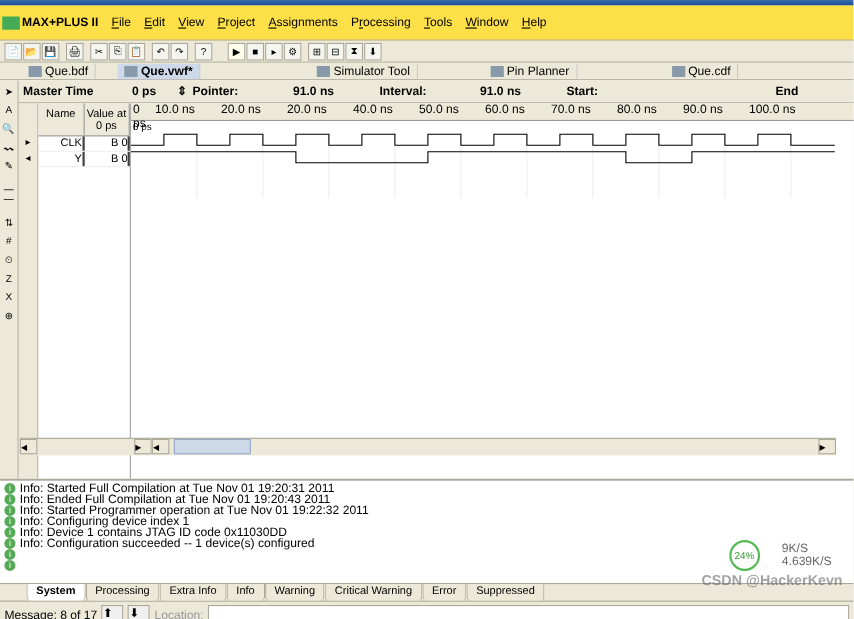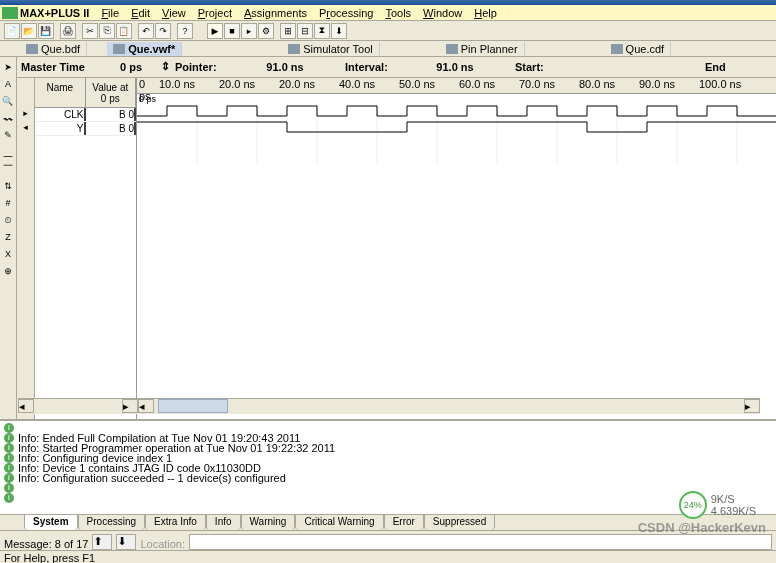--- a/index.html
+++ b/index.html
@@ -1,38 +1,38 @@
 <!DOCTYPE html>
 <html><head>
 <meta charset="utf-8">
 <style>
 * { margin:0; padding:0; box-sizing:border-box; font-family:Tahoma,Arial,sans-serif; font-size:11px; }
 body { background:#ece9d8; width:776px; height:563px; overflow:hidden; position:relative; }
 .titlebar { background:linear-gradient(#3a6ea5 0%,#295ea6 50%,#1a4b8c 100%); height:5px; }
-.menubar { background:#fef9c3; display:flex; align-items:center; padding:0 2px; height:16px; border-bottom:1px solid #aca899; }
+.menubar { background:#fde047; display:flex; align-items:center; padding:0 2px; height:32px; border-bottom:1px solid #aca899; }
 .app-ico { width:16px; height:12px; background:#4a5; margin-right:2px; }
 .menu-item { padding:17px 6px; cursor:default; }
 .menu-item u { text-decoration:underline; }
 .toolbar { background:#ece9d8; display:flex; align-items:center; padding:2px 4px; height:20px; border-bottom:1px solid #aca899; gap:1px; }
 .tb-btn { width:16px; height:16px; border:1px solid #aca899; background:#f5f5f0; display:flex; align-items:center; justify-content:center; font-size:9px; }
 .tb-sep { width:4px; }
 .doc-tabs { background:#ece9d8; display:flex; align-items:center; height:16px; border-bottom:1px solid #aca899; }
 .doc-tab { display:flex; align-items:center; padding:1px 6px; gap:3px; border-right:1px solid #ccc; margin-left:20px; }
 .doc-tab.active { background:#cdd8e8; }
 .tab-ico { width:12px; height:10px; background:#89a; }
 .main-area { display:flex; height:362px; background:#fff; }
 .left-tools { width:18px; background:#ece9d8; border-right:1px solid #aca899; display:flex; flex-direction:column; gap:1px; padding-top:2px; }
 .left-tools .tb-btn { width:16px; height:16px; margin:0 auto; border:none; background:transparent; }
 .time-header { background:#ece9d8; display:flex; align-items:center; height:22px; border-bottom:1px solid #aca899; font-weight:bold; padding:0 4px; }
 .th-label { min-width:80px; }
 .th-val { min-width:60px; text-align:center; }
 .th-spin { width:14px; }
 .signal-pane { display:flex; flex:1; flex-direction:column; }
 .sig-table { display:flex; height:100%; }
-.sig-names { width:102px; border-right:1px solid #999; background:#fff; }
+.sig-names { width:84px; border-right:1px solid #999; background:#fff; }
 .sig-names-hdr { display:flex; height:30px; background:#ece9d8; border-bottom:1px solid #999; }
 .sig-names-hdr > div { flex:1; text-align:center; padding-top:4px; border-right:1px solid #999; font-size:10px; }
 .sig-row { display:flex; height:14px; border-bottom:1px solid #eee; }
 .sig-row > div { flex:1; text-align:right; border-right:2px solid #404040; font-size:10px; padding-top:1px; }
 .wave-area { flex:1; background:#fff; position:relative; overflow:hidden; }
 .time-ruler { height:16px; background:#ece9d8; border-bottom:1px solid #999; display:flex; font-size:10px; }
 .time-tick { width:60px; text-align:left; padding-left:2px; }
 .wave-canvas { position:relative; height:300px; }
 .scroll-h { height:16px; background:#ece9d8; border-top:1px solid #aca899; display:flex; }
 .scroll-thumb { width:70px; height:14px; background:#cdd8e8; border:1px solid #98a8c8; margin-left:4px; }
@@ -40,21 +40,21 @@
 .log-area { height:95px; background:#fff; border-top:2px solid #aca899; overflow:hidden; padding:2px 4px; }
 .log-line { display:flex; align-items:center; gap:4px; font-size:10px; line-height:10px; }
 .log-ico { width:10px; height:10px; border-radius:50%; background:#5a5; font-size:8px; color:#fff; text-align:center; line-height:10px; }
 .log-tabs { background:#ece9d8; display:flex; height:16px; border-top:1px solid #aca899; }
 .log-tab { padding:1px 8px; border:1px solid #aca899; border-bottom:none; background:#ece9d8; font-size:10px; border-radius:0 0 4px 4px; margin-top:-1px; }
 .log-tab.active { background:#fff; font-weight:bold;margin-left:24px; }
 .msg-bar { background:#ece9d8; display:flex; align-items:flex-end; height:20px; border-top:1px solid #aca899; padding:0 4px; gap:4px; }
 .msg-btn { width:20px; height:16px; border:1px solid #aca899; background:#f0f0f0; }
 .msg-field { flex:1; height:16px; background:#fff; border:1px solid #aca899; }
 .status-bar { background:#ece9d8; height:16px; border-top:1px solid #aca899; padding:1px 4px; font-size:10px; display:flex; justify-content:space-between; }
-.badge { position:absolute; right:20px; bottom:44px; display:flex; align-items:center; gap:4px; }
+.badge { position:absolute; right:20px; bottom:44px; display:flex; align-items:center; gap:20px; }
 .pct-circle { width:28px; height:28px; border-radius:50%; background:#fff; border:2px solid #5b5; display:flex; align-items:center; justify-content:center; font-size:9px; color:#393; }
 .watermark { position:absolute; right:10px; bottom:28px; color:rgba(100,100,100,.6); font-size:13px; font-weight:bold; }
 </style>
 </head>
 <body>
 
 <div class="titlebar"></div>
 
 <div class="menubar">
   <div class="app-ico"></div>
@@ -215,20 +215,21 @@
       <div class="scroll-thumb"></div>
       <div style="flex:1"></div>
       <div class="scroll-btn">▸</div>
     </div>
   </div>
 </div>
 
 <div class="log-area">
   <div class="log-line">
       <div class="log-ico">i</div>
+      <span>Info: Started Full Compilation at Tue Nov 01 19:20:31 2011</span>
     </div>
   <div class="log-line">
       <div class="log-ico">i</div>
       <span>Info: Ended Full Compilation at Tue Nov 01 19:20:43 2011</span>
     </div>
   <div class="log-line">
       <div class="log-ico">i</div>
       <span>Info: Started Programmer operation at Tue Nov 01 19:22:32 2011</span>
     </div>
   <div class="log-line">

